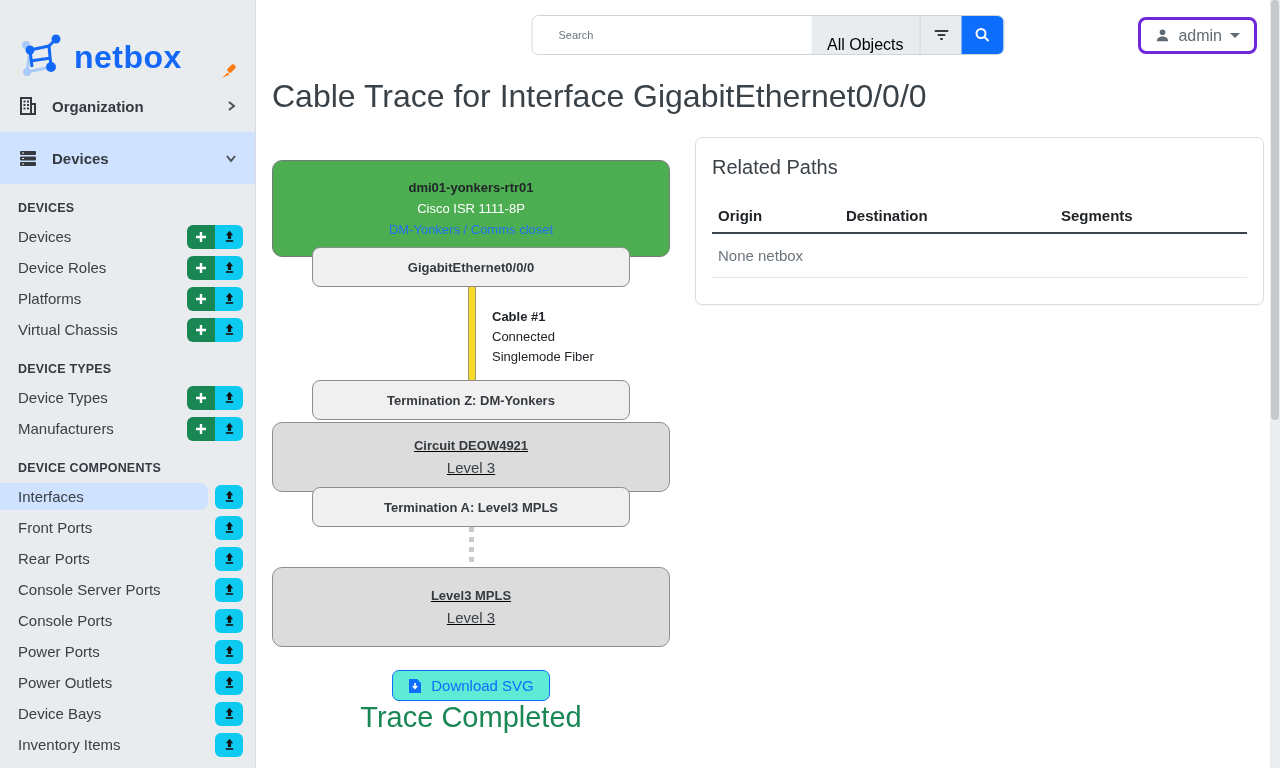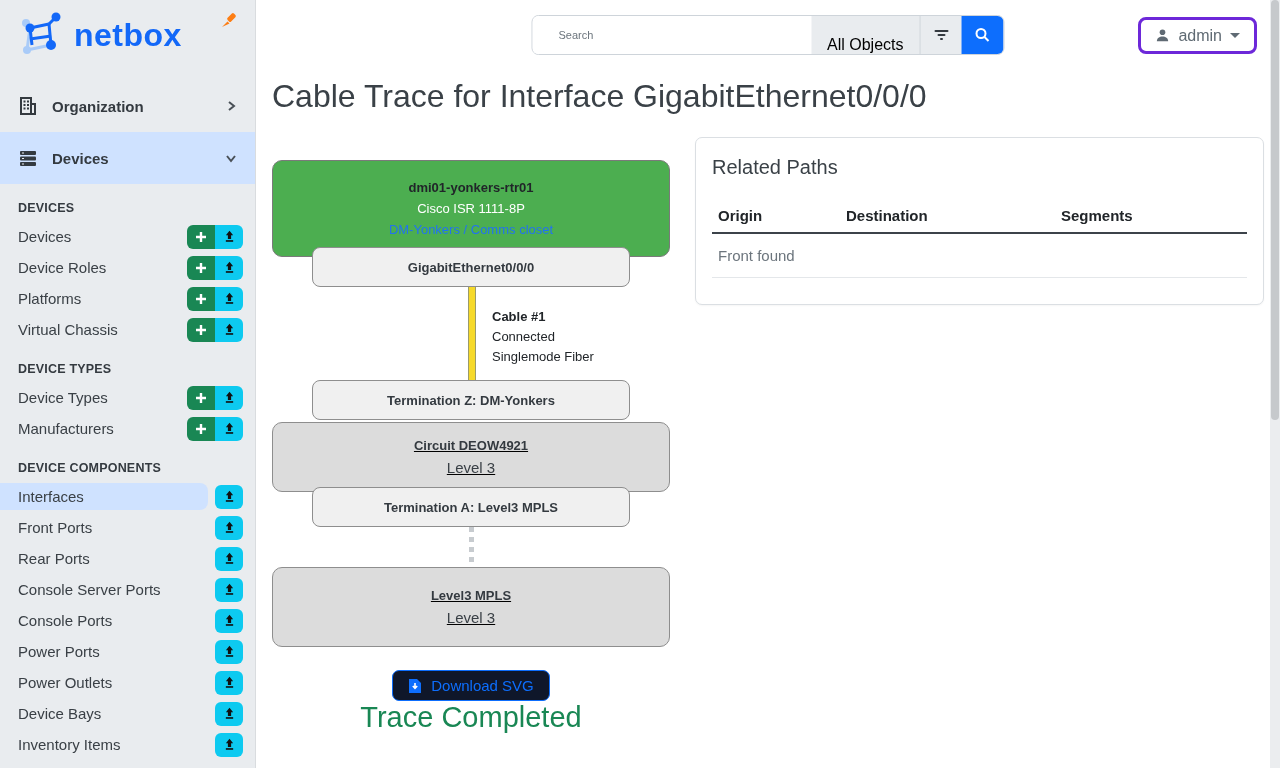--- a/index.html
+++ b/index.html
@@ -9,21 +9,21 @@
     font-family:"Liberation Sans", sans-serif;
     background:#ffffff; display:flex; position:relative;
   }
 
   
   .sidebar {
     width:256px; min-width:256px; height:768px;
     background:#e9ecef; border-right:1px solid #d9dcdf;
     overflow:hidden;
   }
-  .logo-row { height:80px; display:flex; align-items:flex-start; padding:12px 18px; justify-content:space-between;gap:15px; }
+  .logo-row { height:80px; display:flex; align-items:flex-end; padding:0 18px; justify-content:space-between;gap:15px; }
   .logo-left { display:flex; align-items:center; gap:10px; }
   .logo-text { font-size:32px; font-weight:bold; color:#1368f8; letter-spacing:0.5px; }
   .nav-item {
     height:52px; display:flex; align-items:center; gap:14px;
     padding:0 18px; font-size:15px; font-weight:bold; color:#343a40; cursor:pointer;
   }
   .nav-item .nav-label { flex:1; }
   .nav-item.active { background:#cfe2ff; }
   .section-title {
     padding:17px 18px 6px 18px; font-size:12.5px; font-weight:bold;
@@ -101,21 +101,21 @@
     background:#f6d92a; border-left:1px solid #9b9b6a; border-right:1px solid #9b9b6a; z-index:0;
   }
   .cable-labels { position:absolute; left:220px; top:147px; text-align:left; font-size:13px; line-height:20px; color:#212529; z-index:4; }
   .cable-name { font-weight:bold; }
   .dashed-line {
     position:absolute; left:197px; top:367px; width:5px; height:40px;
     background:repeating-linear-gradient(to bottom,#c7cbcf 0 5px, transparent 5px 10px);
   }
   .download-btn {
     margin-top:23px; display:inline-flex; align-items:center; gap:9px;
-    border:1px solid #0d6efd; color:#0d6efd; background:#0f172a;
+    border:1px solid #0d6efd; color:#0d6efd; background:#5eead4;
     border-radius:7px; padding:6px 15px; font-size:15px; cursor:pointer;
   }
   .trace-status { font-size:29px; color:#198754; }
 
   
   .related-card {
     flex:1; max-width:569px; background:#fff; border:1px solid #dbdfe3; border-radius:7px;
     padding:18px 16px 26px 16px; box-shadow:0 1px 2px rgba(0,0,0,0.04);
   }
   .card-title { font-size:20px; color:#3a4147; margin-bottom:20px; }
@@ -532,21 +532,21 @@
       <table class="paths-table">
         <thead>
           <tr>
             <th class="th-origin">Origin</th>
             <th class="th-dest">Destination</th>
             <th>Segments</th>
           </tr>
         </thead>
         <tbody>
           <tr>
-            <td colspan="3">Front found</td>
+            <td colspan="3">None netbox</td>
           </tr>
         </tbody>
       </table>
     </div>
   </div>
 </div>
 
 <div class="scrollbar-track">
   <div class="scrollbar-thumb"></div>
 </div>

